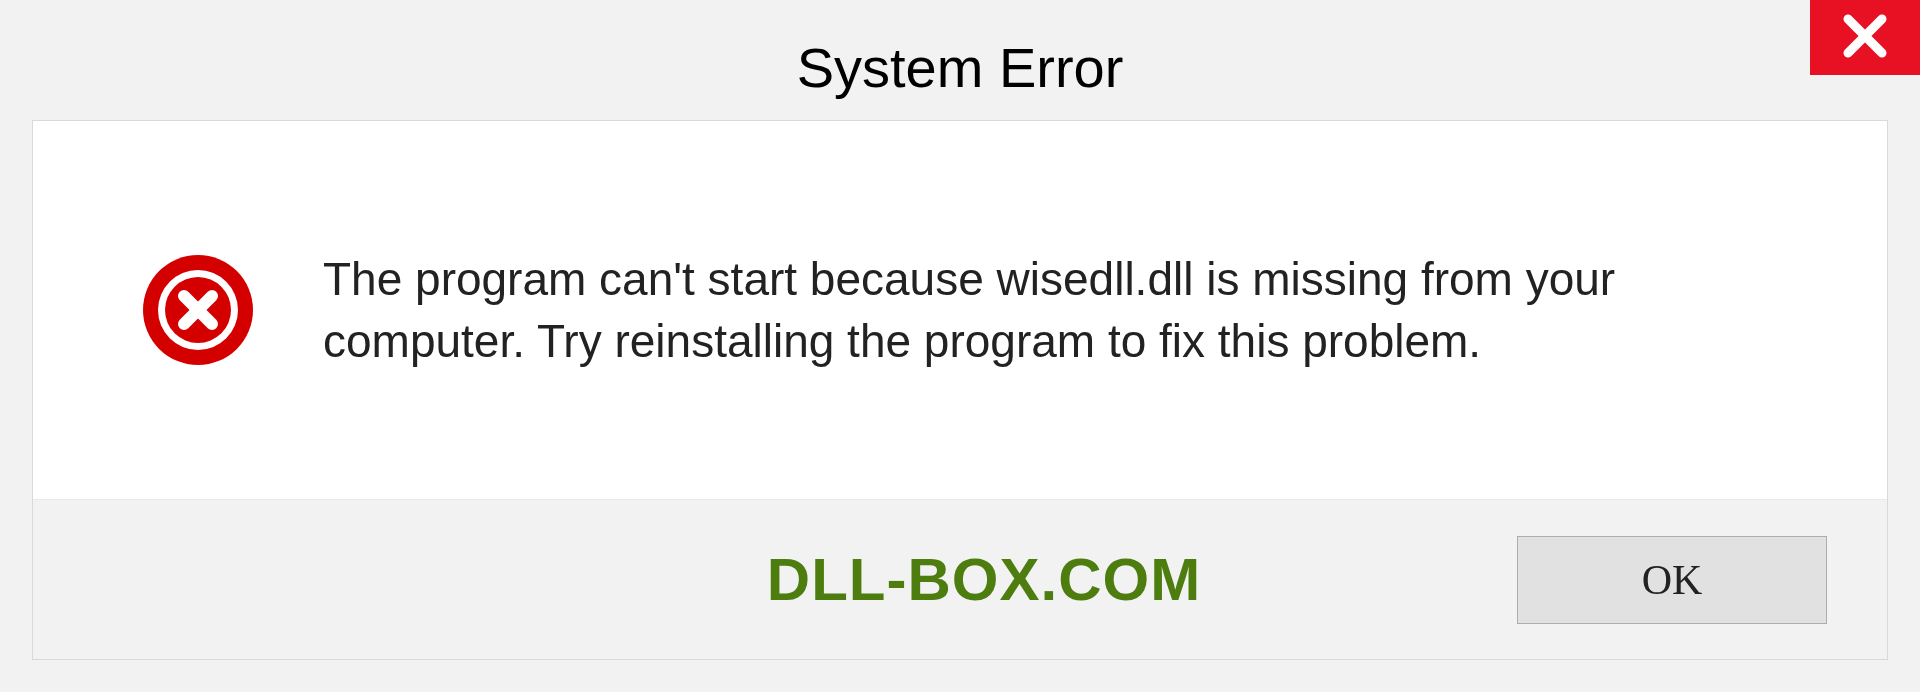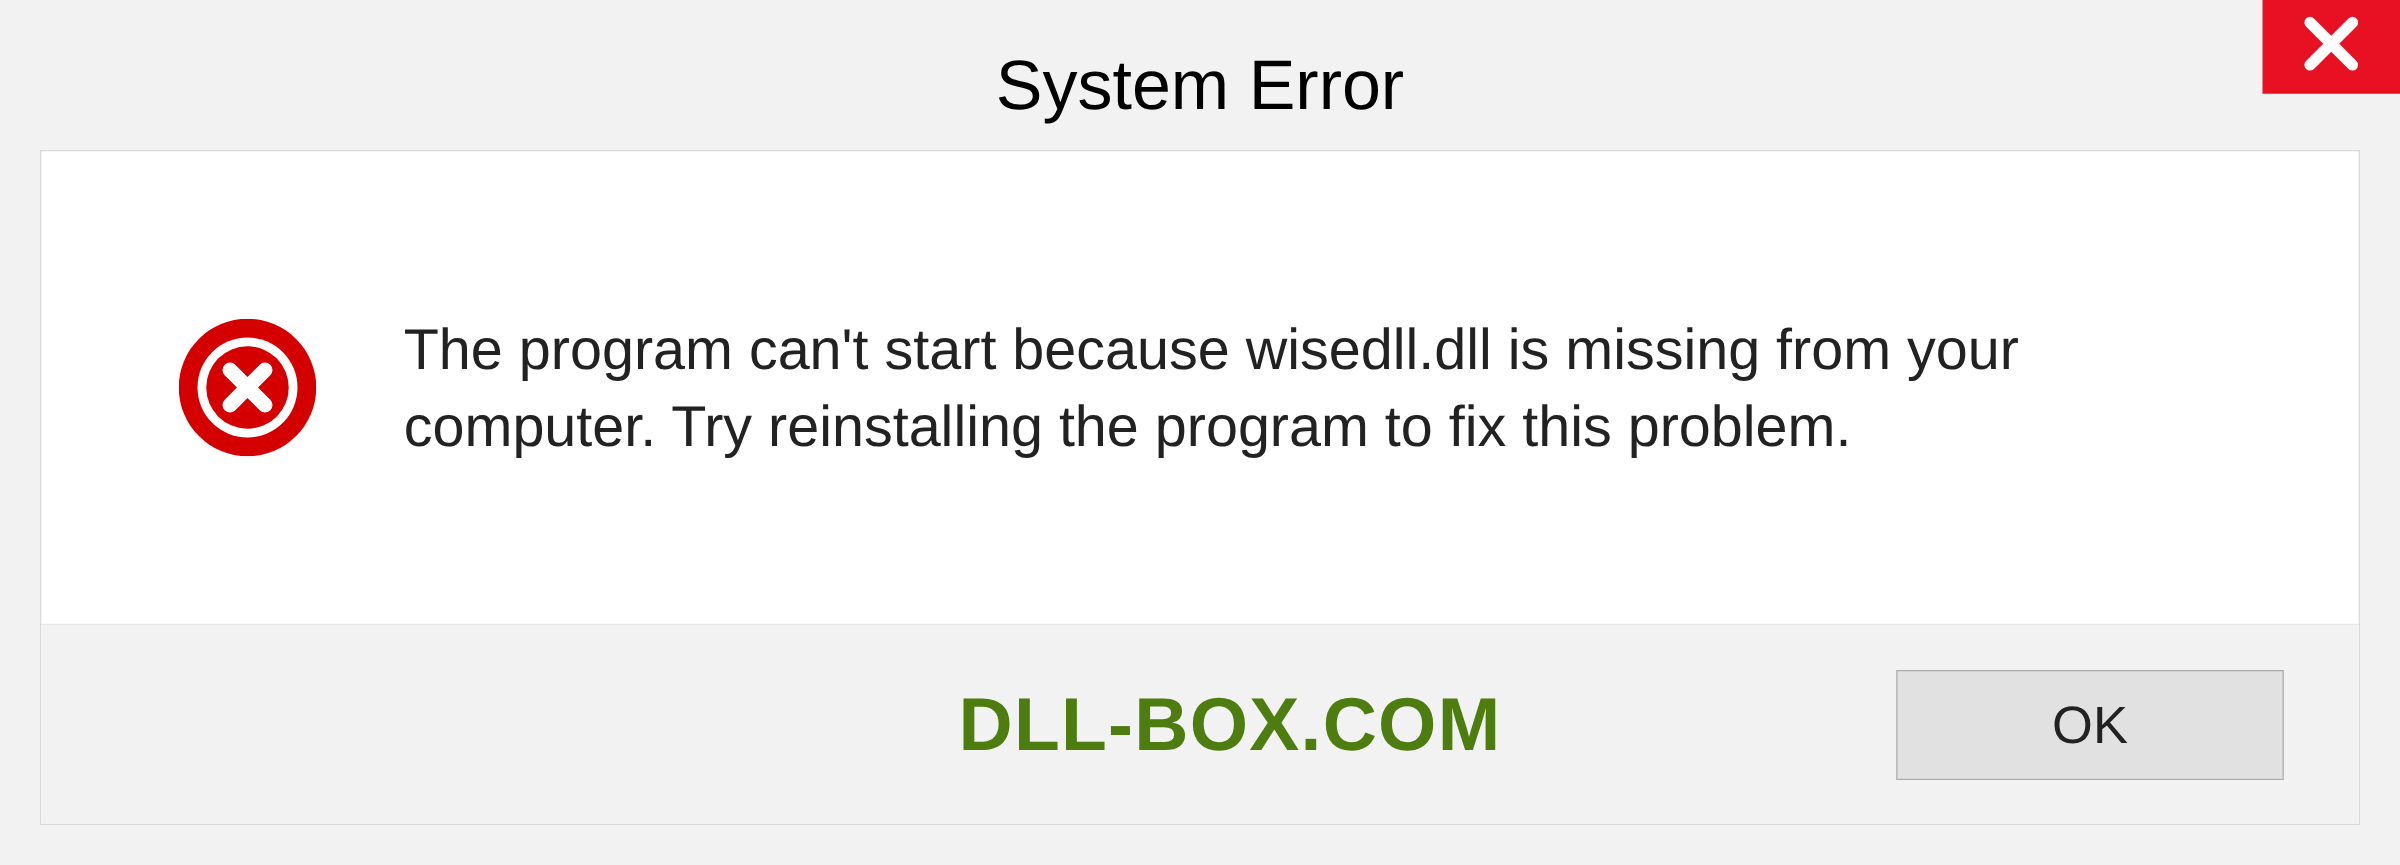--- a/index.html
+++ b/index.html
@@ -97,21 +97,21 @@
       width: 310px;
       height: 88px;
       background: #e1e1e1;
       border: 1px solid #adadad;
       font-size: 42px;
       color: #222;
       display: flex;
       align-items: center;
       justify-content: center;
       cursor: pointer;
-      font-family: Liberation Sans, sans-serif;
+      font-family: Liberation Serif, serif;
     }
   </style>
 </head>
 <body>
 
 <div class="titlebar">
   <span class="title-text">System Error</span>
   <div class="close-btn">
     <span>
       <svg viewBox="0 0 46 46">

